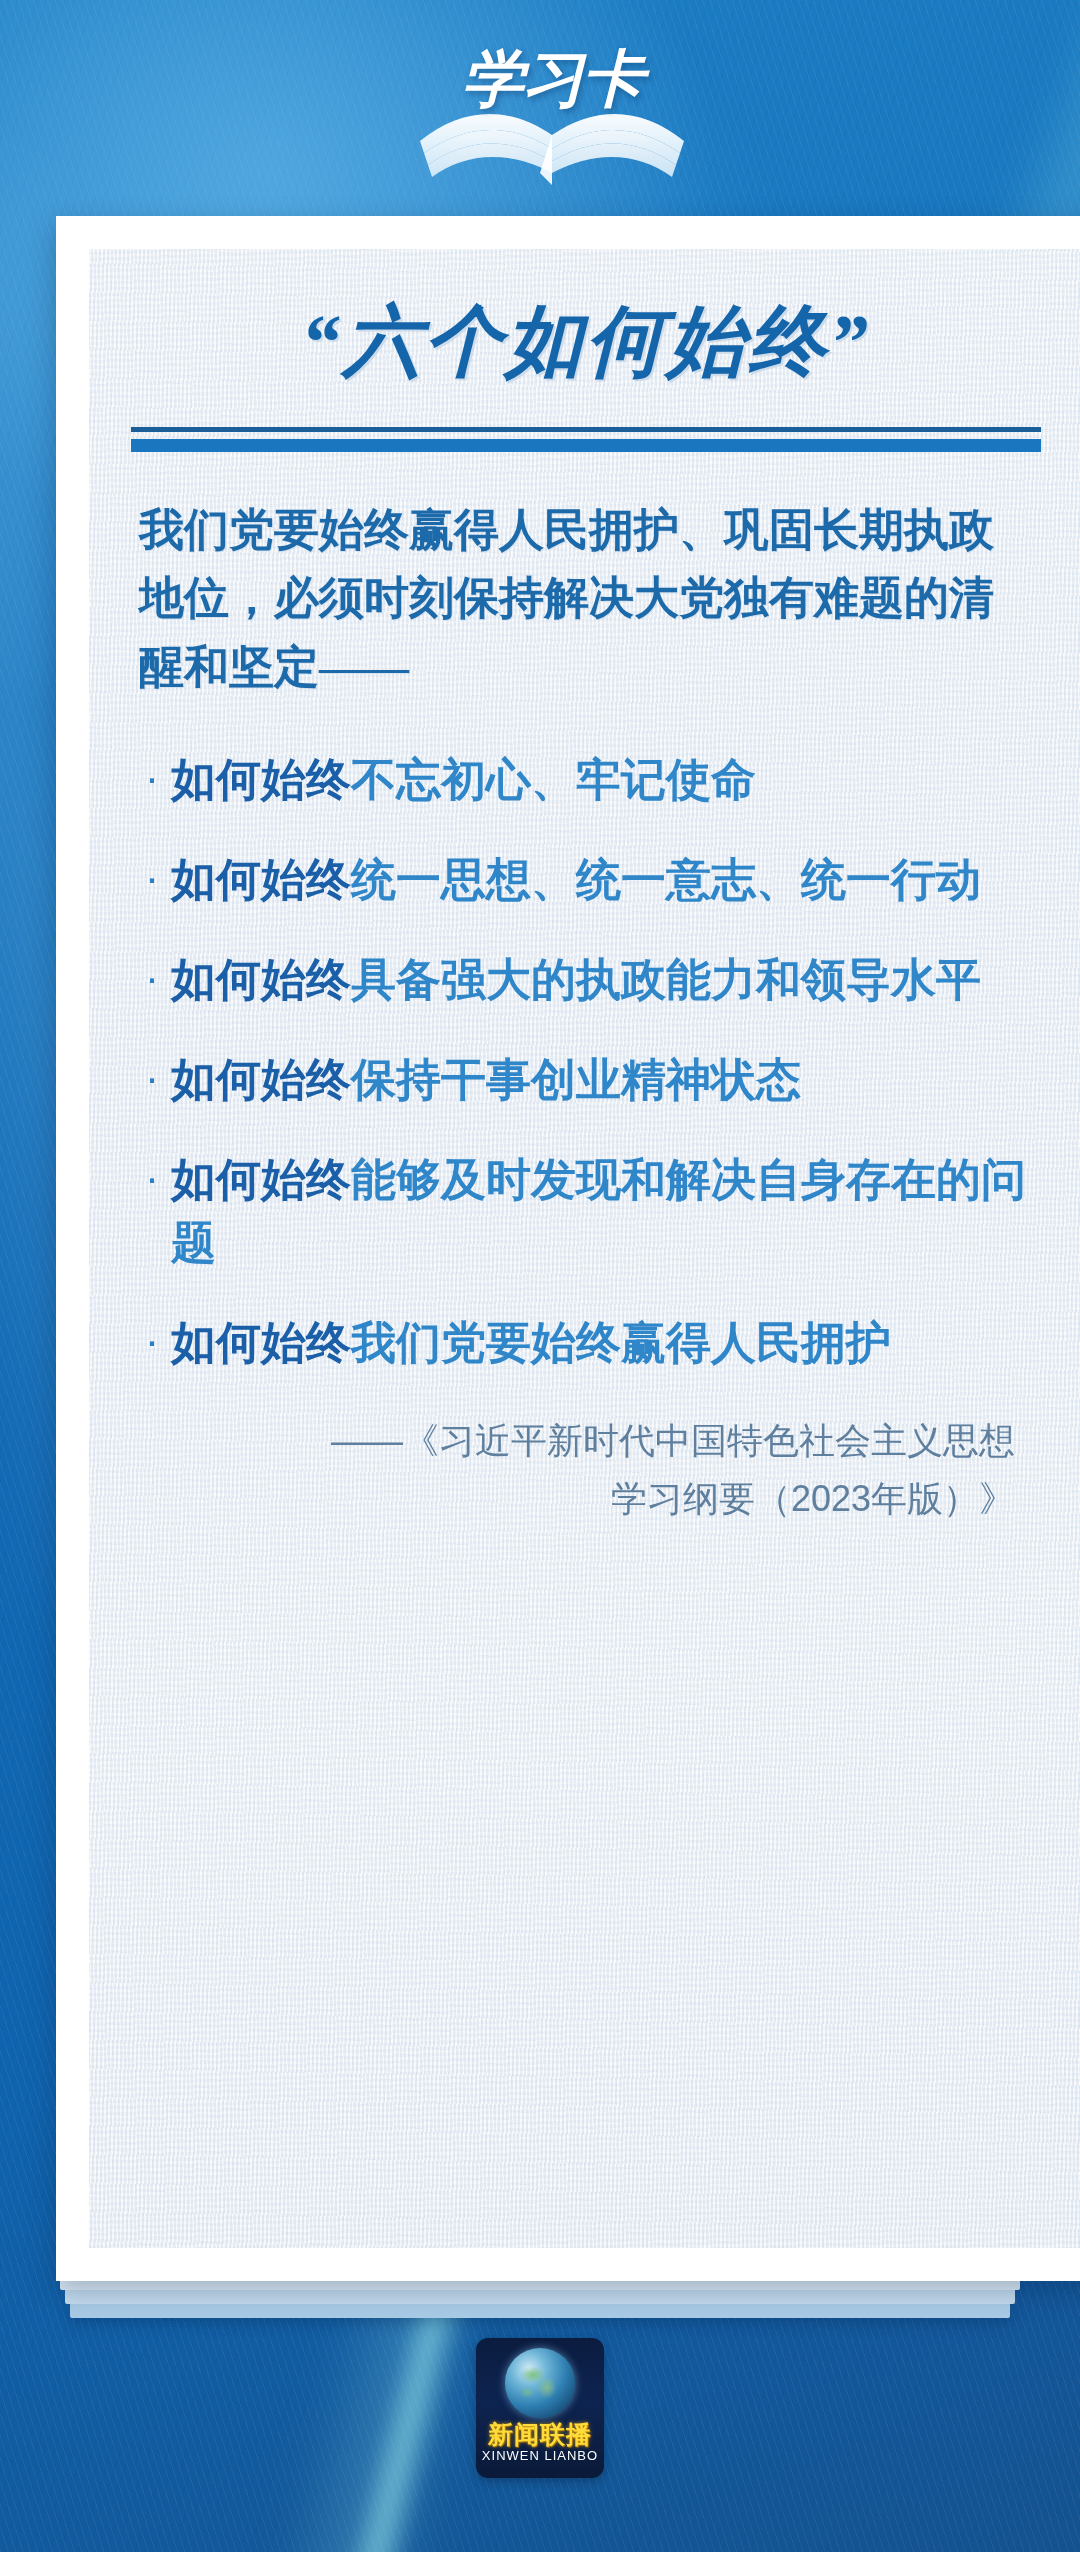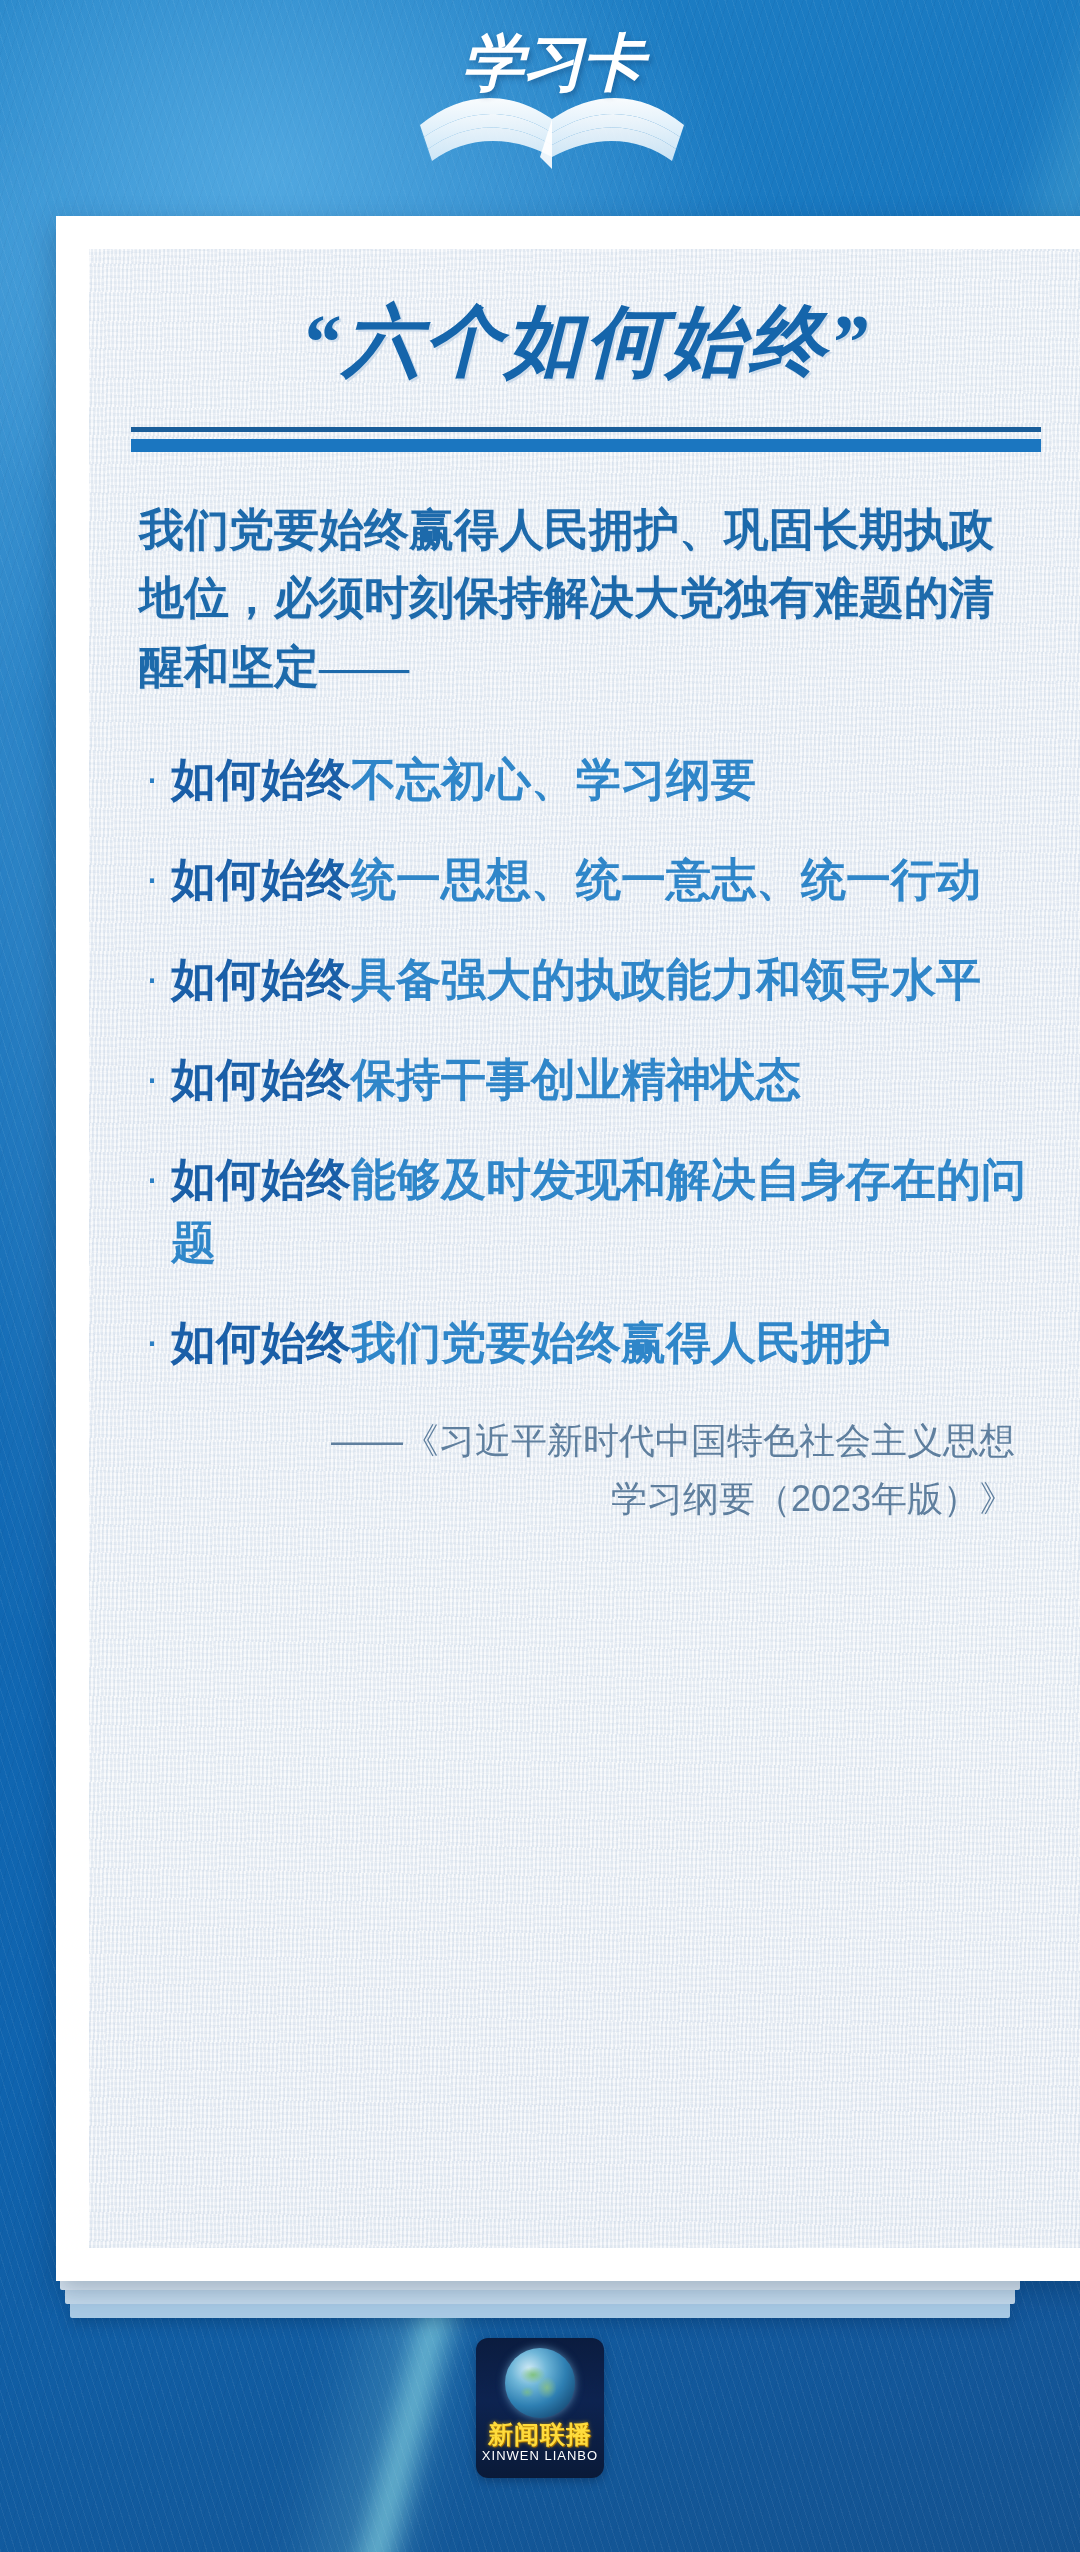--- a/index.html
+++ b/index.html
@@ -94,21 +94,21 @@
     left: -180px; top: -220px;
     width: 900px; height: 780px;
     background: radial-gradient(ellipse at center, rgba(120,200,245,0.42) 0%, rgba(120,200,245,0) 70%);
     pointer-events: none;
   }
 
   
   .header-logo {
     position: absolute;
     left: 0; right: 0;
-    top: 14px;
+    top: 30px;
     height: 180px;
     display: flex;
     align-items: center;
     justify-content: center;
     margin-left: 24px;
   }
   .logo-wrap {
     position: relative;
     width: 300px;
     height: 170px;
@@ -376,21 +376,21 @@
             <div class="rule-thin"></div>
             <div class="rule-thick"></div>
           </div>
 
           <div class="intro">我们党要始终赢得人民拥护、巩固长期执政地位，必须时刻保持解决大党独有难题的清醒和坚定——</div>
 
           <div class="bullets">
 
             <div class="bullet-item">
               <span class="bullet-dot">·</span>
-              <span class="bullet-text"><span class="lead">如何始终</span><span>不忘初心、学习纲要</span></span>
+              <span class="bullet-text"><span class="lead">如何始终</span><span>不忘初心、牢记使命</span></span>
             </div>
 
             <div class="bullet-item">
               <span class="bullet-dot">·</span>
               <span class="bullet-text"><span class="lead">如何始终</span><span>统一思想、统一意志、统一行动</span></span>
             </div>
 
             <div class="bullet-item">
               <span class="bullet-dot">·</span>
               <span class="bullet-text"><span class="lead">如何始终</span><span>具备强大的执政能力和领导水平</span></span>

